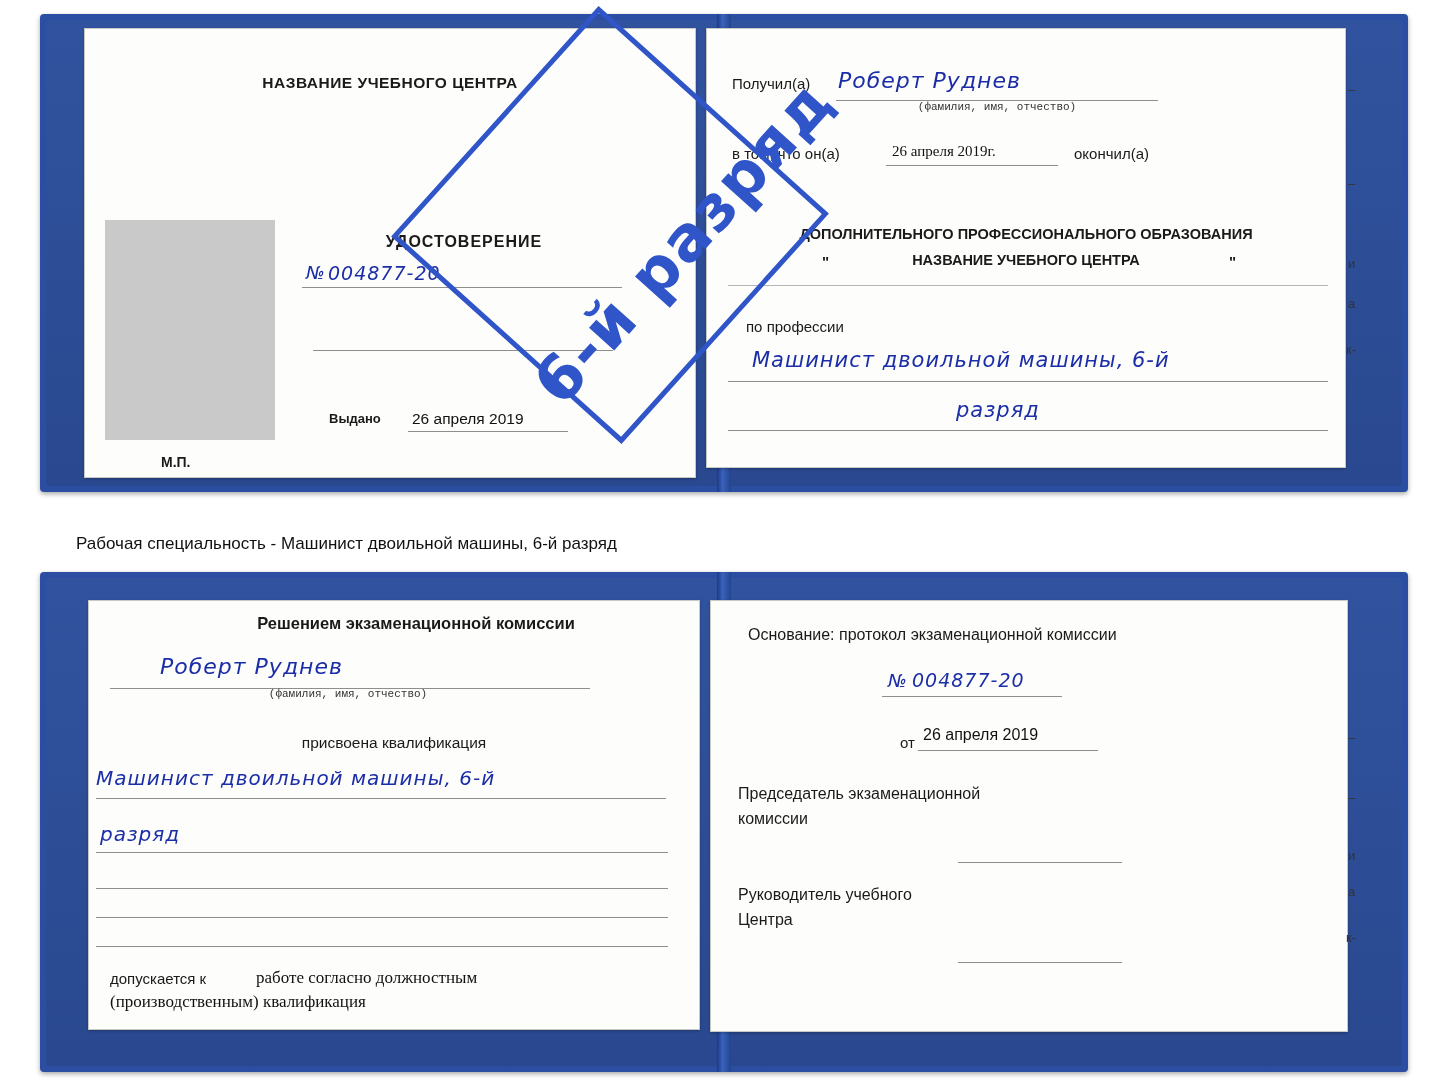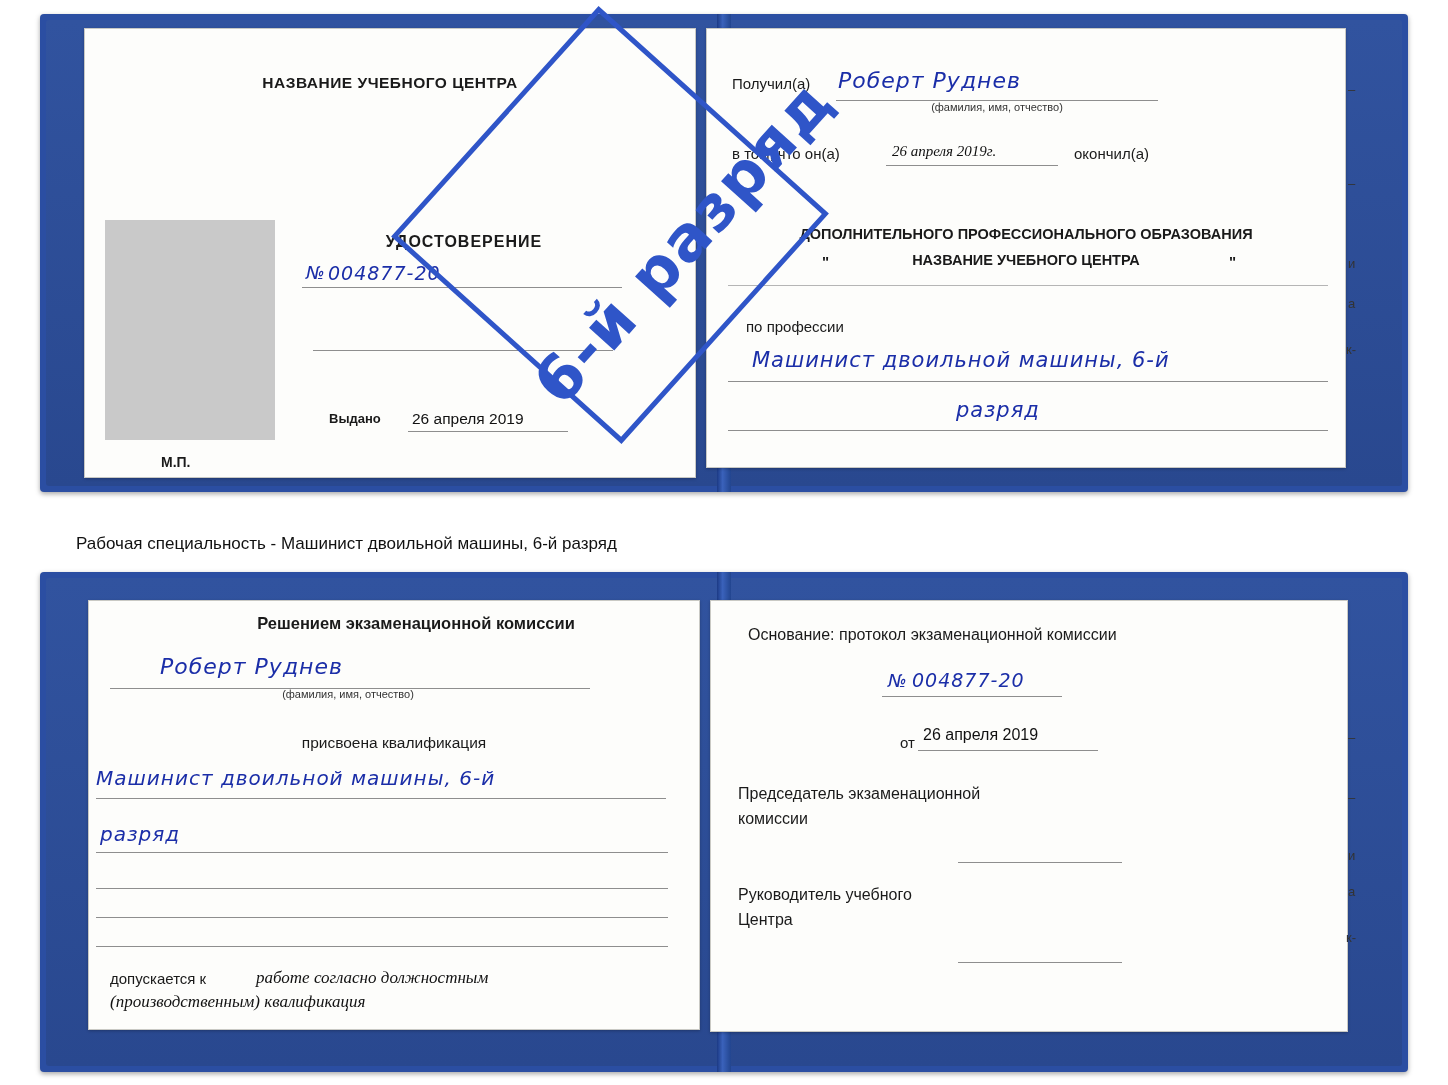--- a/index.html
+++ b/index.html
@@ -65,25 +65,24 @@
     color: #1b2ea8;
     font-style: italic;
     letter-spacing: 1px;
   }
   .typed {
     font-family: "Liberation Sans", sans-serif;
     color: #111;
   }
   .italic-typed {
     font-family: "Liberation Serif", serif;
-    font-style: italic;
     color: #111;
   }
   .small-note {
-    font-family: Liberation Sans, sans-serif;
+    font-family: Liberation Mono, monospace;
     font-size: 11px;
     color: #333;
   }
   .rule {
     position: absolute;
     border-bottom: 1px solid #8e8e8e;
   }
   .rule-light { border-bottom: 1px solid #b5b5b5; }
 
   

